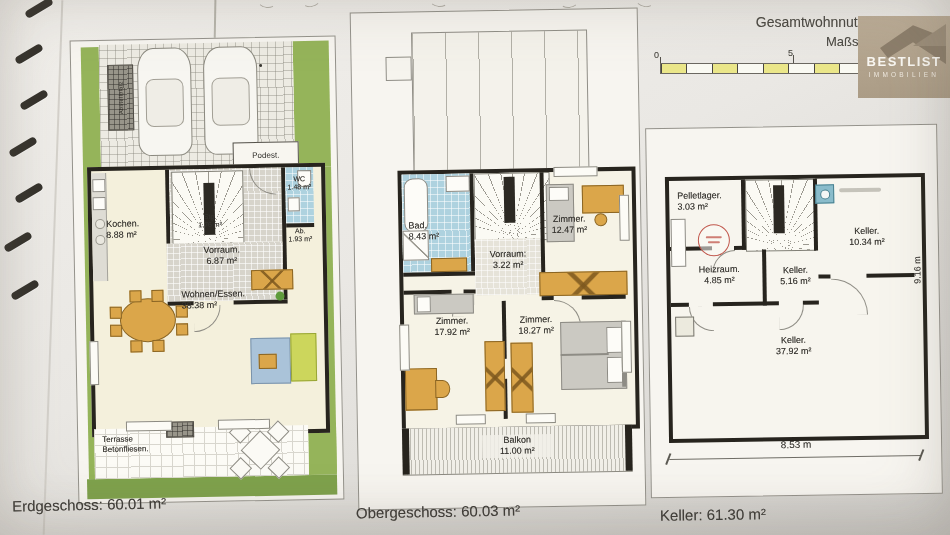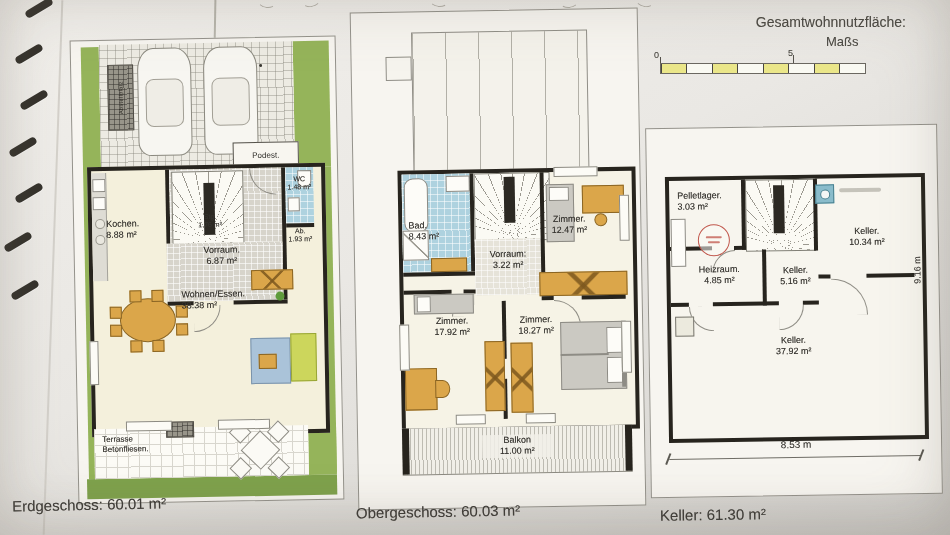--- a/index.html
+++ b/index.html
@@ -320,19 +320,25 @@
 
   <div class="hdr" style="left:620px;top:14px;width:286px;text-align:right;font-size:14px;">Gesamtwohnnutzfläche:</div>
   <div class="hdr" style="left:826px;top:34px;font-size:13px;">Maßs</div>
 
   <div class="hdr" style="left:654px;top:50px;font-size:9px;">0</div>
   <div class="hdr" style="left:788px;top:48px;font-size:9px;">5</div>
   <div class="a" style="left:660px;top:57px;width:1px;height:8px;background:#55524c;"></div>
   <div class="a" style="left:793px;top:55px;width:1px;height:10px;background:#55524c;"></div>
   <div class="a scalebar" style="left:660px;top:63px;width:204px;height:9px;"></div>
 
+  <div class="a logo" style="left:858px;top:16px;width:92px;height:82px;">
+    <div class="a" style="left:22px;top:6px;width:66px;height:42px;background:#8c7e6b;clip-path:polygon(0 62%,50% 8%,100% 38%,100% 100%,50% 48%,12% 86%);"></div>
+    <div class="a" style="left:55px;top:8px;width:33px;height:22px;background:#9c8e7a;clip-path:polygon(0 100%,100% 0,100% 100%);"></div>
+    <div class="logo-title" style="top:38px;">BESTLIST</div>
+    <div class="logo-sub" style="top:55px;">IMMOBILIEN</div>
+  </div>
 
   <div class="caption" style="left:12px;top:496px;transform:rotate(-1.2deg);">Erdgeschoss: 60.01 m²</div>
   <div class="caption" style="left:356px;top:503px;transform:rotate(-1deg);">Obergeschoss: 60.03 m²</div>
   <div class="caption" style="left:660px;top:506px;transform:rotate(-0.9deg);">Keller: 61.30 m²</div>
 
   <div class="vignette"></div>
 </div>
 
 </body></html>

